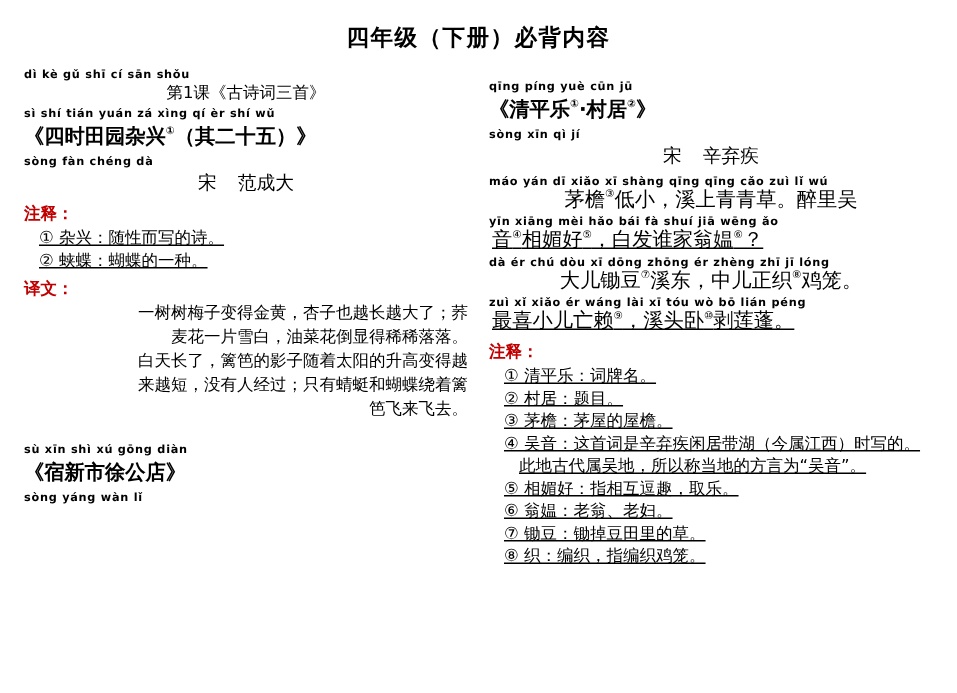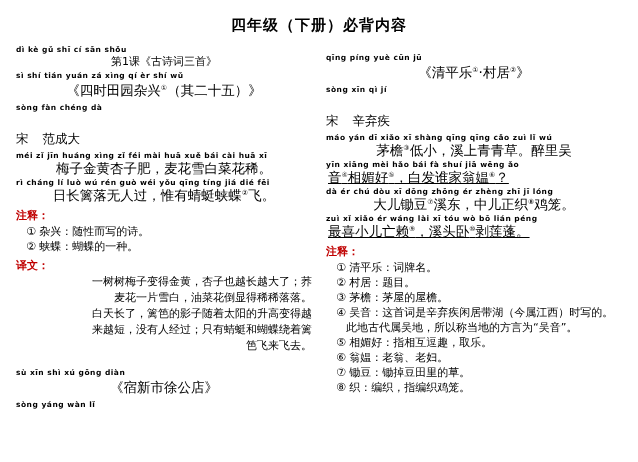--- a/index.html
+++ b/index.html
@@ -40,36 +40,37 @@
   }
   .col-left { padding-left: 6px; padding-right: 4px; }
   .col-right { padding-left: 4px; padding-right: 6px; }
   .lesson-head {
     text-align: center;
     font-size: 11px;
     font-weight: normal;
     margin-bottom: 2px;
   }
   .poem-title {
-    text-align: center;
+    text-align: left;
     font-size: 13.5px;
-    font-weight: normal;
+    font-weight: bold;
     margin: 2px 0 3px 0;
   }
   .pinyin-line {
     font-size: 7.5px;
     line-height: 9px;
     letter-spacing: 0.5px;
     color: #000;
     height: 9px;
     font-weight: bold;
   }
   .author {
+    text-align: center;
     font-size: 12.5px;
-    margin: 19px 0 3px 0;
+    margin: 2px 0 3px 0;
   }
   .author .sp { display: inline-block; width: 14px; }
   .verse {
     font-size: 13.5px;
     line-height: 17px;
     margin: 0 0 1px 0;
     text-align: center;
     white-space: nowrap;
   }
   .verse.left-ind { text-align: left; padding-left: 2px; text-decoration: underline; }
@@ -78,20 +79,21 @@
     font-size: 11px;
     font-weight: bold;
     margin: 4px 0 1px 0;
   }
   .note-item {
     font-size: 11px;
     line-height: 15px;
     margin-left: 10px;
     text-indent: -10px;
     padding-left: 10px;
+    text-decoration: underline;
   }
   .trans-p {
     font-size: 11px;
     line-height: 15px;
     margin: 0 0 1px 0;
     text-align: right;
   }
   sup {
     font-size: 7px;
     vertical-align: super;
@@ -115,26 +117,20 @@
       <div class="lesson-head">第1课《古诗词三首》</div>
 
       <div class="pinyin-line">sì  shí  tián yuán  zá  xìng      qí  èr  shí  wǔ</div>
       <div class="poem-title">《四时田园杂兴<sup>①</sup>（其二十五）》</div>
 
       <div class="pinyin-line">sòng           fàn chéng dà</div>
       <div class="author">
         <span>宋</span><span class="sp"></span><span>范成大</span>
       </div>
 
-      <div>
-        <div class="pinyin-line">méi zǐ  jīn huáng xìng zǐ  féi  mài huā xuě bái cài huā  xī</div>
-        <div class="verse">梅子金黄杏子肥，麦花雪白菜花稀。</div>
-        <div class="pinyin-line">rì cháng lí  luò wú rén guò  wéi yǒu qīng tíng jiá dié  fēi</div>
-        <div class="verse">日长篱落无人过，惟有蜻蜓蛱蝶<sup>②</sup>飞。</div>
-      </div>
 
       <div class="sect-label">注释：</div>
       <div class="note-item">① 杂兴：随性而写的诗。</div>
       <div class="note-item">② 蛱蝶：蝴蝶的一种。</div>
 
       <div class="sect-label">译文：</div>
       <div class="trans-p">一树树梅子变得金黄，杏子也越长越大了；荞</div>
       <div class="trans-p">麦花一片雪白，油菜花倒显得稀稀落落。</div>
       <div class="trans-p">白天长了，篱笆的影子随着太阳的升高变得越</div>
       <div class="trans-p">来越短，没有人经过；只有蜻蜓和蝴蝶绕着篱</div>

